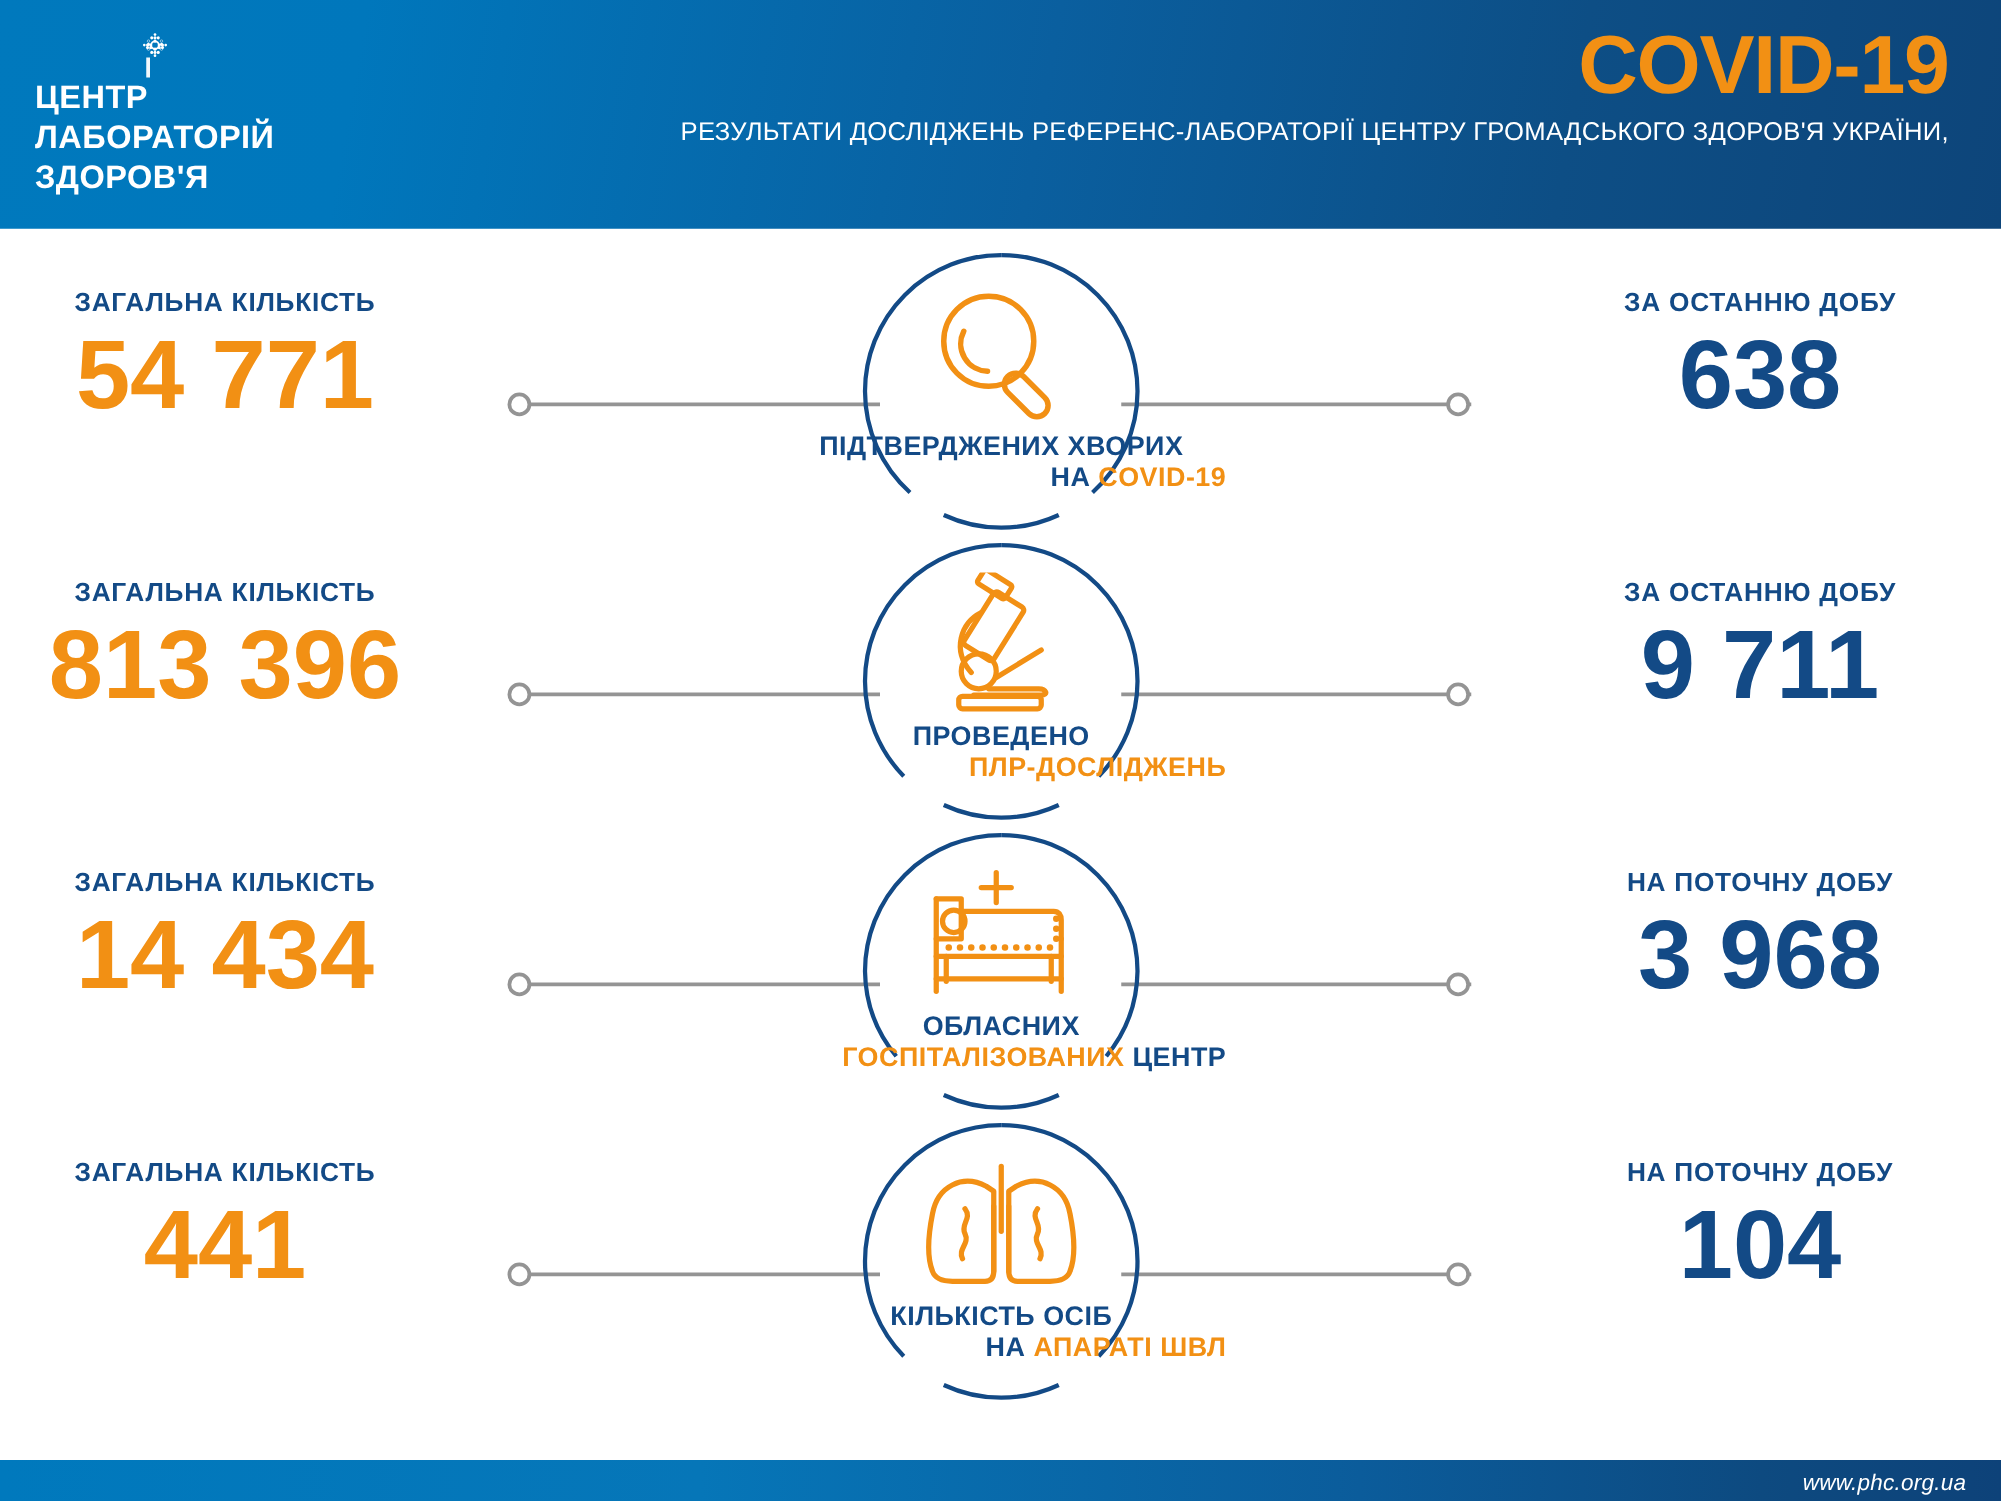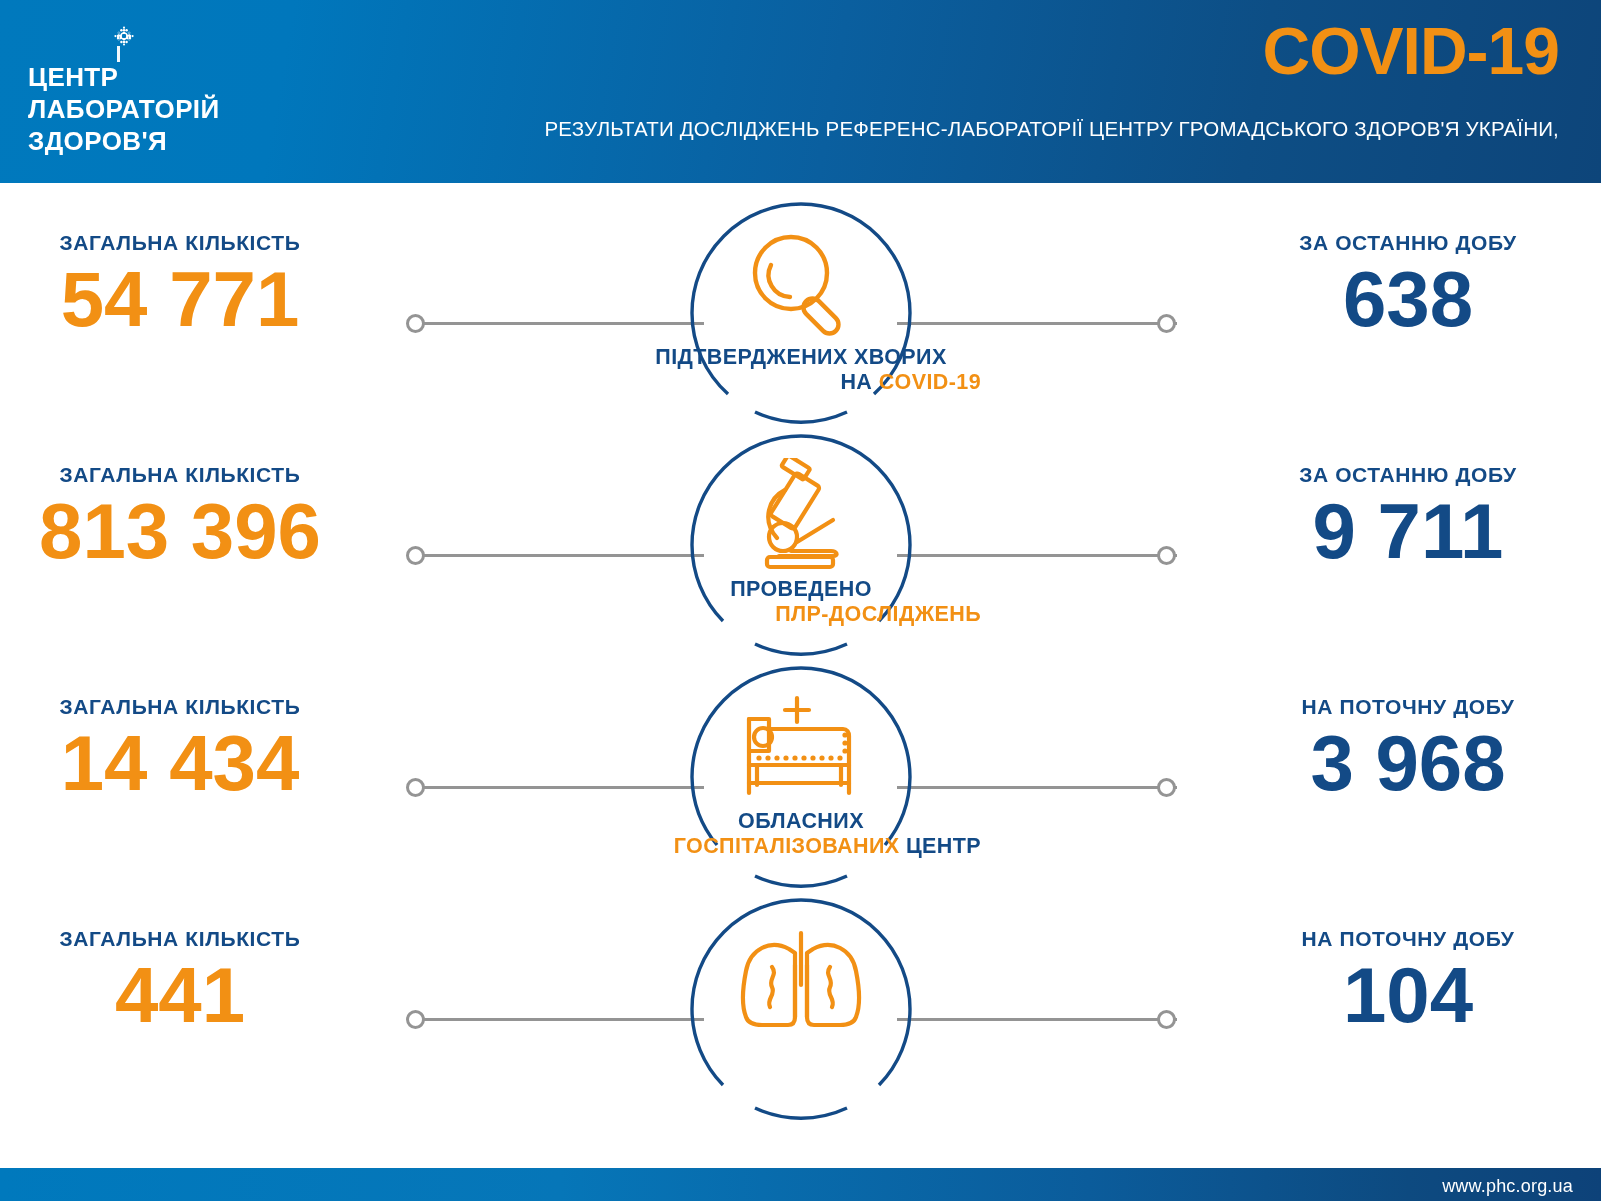--- a/index.html
+++ b/index.html
@@ -30,21 +30,21 @@
     letter-spacing: .4px;
   }
   .logo-text div { white-space: nowrap; }
 
   .covid-title {
     position: absolute; right: 42px; top: 18px;
     color: #f29014; font-weight: 800; font-size: 66px; letter-spacing: -1px;
     line-height: 1;
   }
   .subtitle {
-    position: absolute; right: 42px; top: 113px;
+    position: absolute; right: 42px; top: 90px;
     text-align: right; color: #ffffff;
     font-size: 20.5px; font-weight: 400; letter-spacing: .2px; line-height: 1.52;
     white-space: nowrap;
   }
   .subtitle .date { font-weight: 800; font-size: 25px; letter-spacing: 0; }
 
   
   .rows { position: absolute; left: 0; top: 183px; width: 1601px; }
   .row {
     position: relative; width: 1345px; height: 232px;
@@ -97,20 +97,21 @@
     font-size: 21.5px; font-weight: 800; letter-spacing: .4px;
     color: #134a86;
   }
   .caption .o { color: #f29014; }
   .caption .line2 { display: block; text-align: right; }
 
   
   .footer {
     position: absolute; left: 0; top: 1168px; width: 1601px; height: 33px;
     background: linear-gradient(90deg, #0079bd 0%, #0676b8 35%, #0b5c9b 68%, #0d4a80 88%, #0d4279 100%);
+    font-style: italic;
   }
   .footer-url {
     position: absolute; right: 28px; top: 8px;
     color: #ffffff; font-size: 18px; font-weight: 400; letter-spacing: .2px;
   }
 </style>
 </head>
 <body>
 
 <div class="page">
@@ -325,20 +326,24 @@
             <g fill="none" stroke="#F29014" stroke-width="4.2" stroke-linecap="round" stroke-linejoin="round">
               <path d="M67 4 L67 56"></path>
               <path d="M61 24 C61 24 58 22 55 20 C36 10 16 20 12 42 C8 62 8 78 12 88 C14 94 20 96 28 96 L54 96 C59 96 61 93 61 88 Z"></path>
               <path d="M73 24 C73 24 76 22 79 20 C98 10 118 20 122 42 C126 62 126 78 122 88 C120 94 114 96 106 96 L80 96 C75 96 73 93 73 88 Z"></path>
               <path d="M61 36 L61 88 M73 36 L73 88"></path>
               <path d="M38 38 C44 46 34 50 38 58 C42 66 32 70 36 78"></path>
               <path d="M96 38 C90 46 100 50 96 58 C92 66 102 70 98 78"></path>
             </g>
           </svg>
         </div>
+        <div class="caption">
+          <span>КІЛЬКІСТЬ ОСІБ</span>
+          <span class="line2"><span>НА </span><span class="o">АПАРАТІ ШВЛ</span></span>
+        </div>
       </div>
 
       <div class="side right">
         <div class="side-label">НА ПОТОЧНУ ДОБУ</div>
         <div class="side-value">104</div>
       </div>
     </div>
 
   </div>
 

